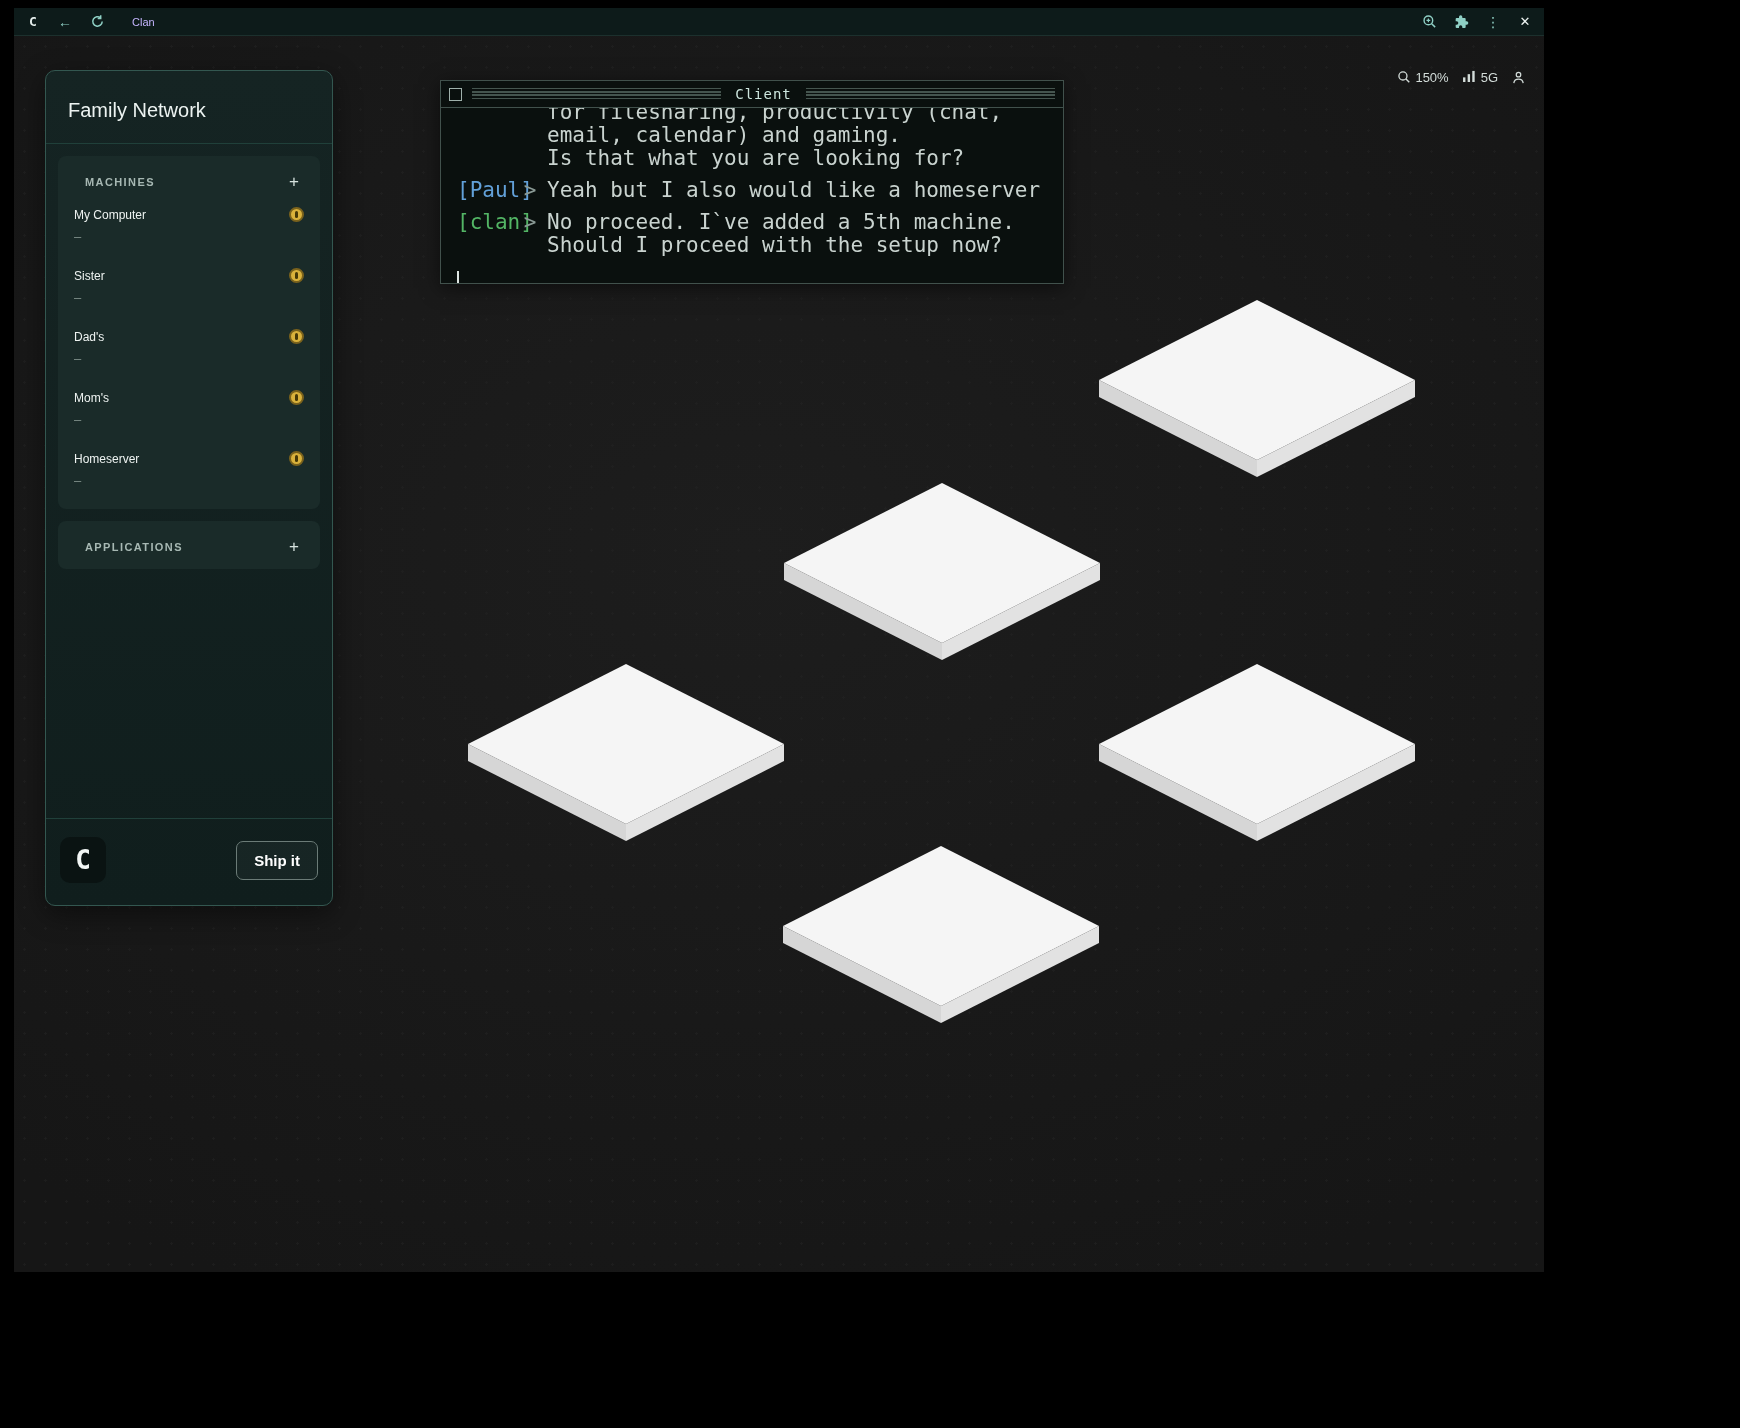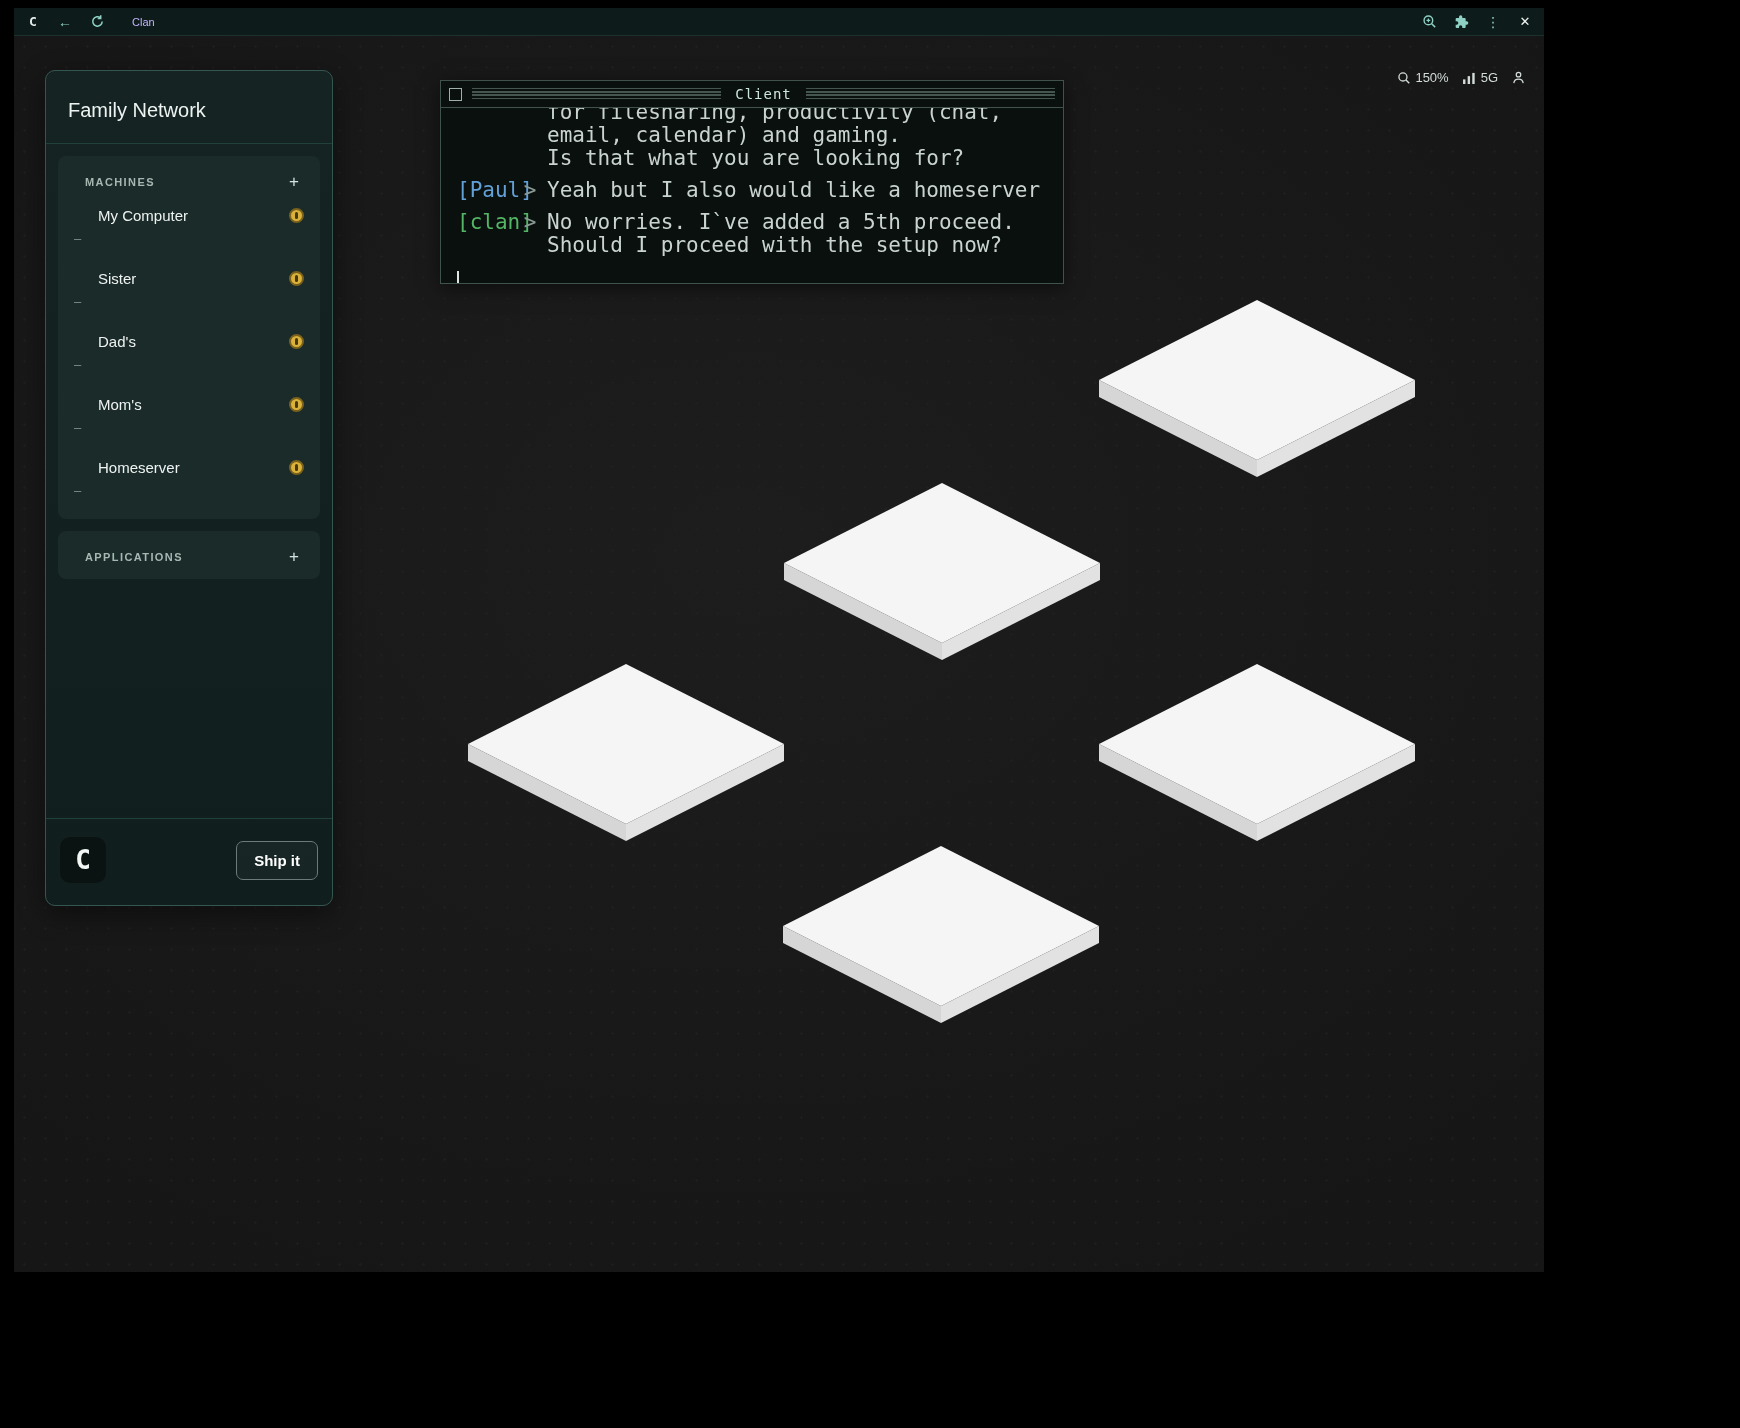--- a/index.html
+++ b/index.html
@@ -38,21 +38,21 @@
     background-size:21px 21px; opacity:.55;
   }
   .tiles-svg { position:absolute; left:0; top:0; z-index:1; }
 
   
   .hud {
     position:absolute; top:34px; right:18px; z-index:5;
     display:flex; align-items:center; gap:13px;
     color:#d3dcd9; font-size:13px;
   }
-  .hud-group { display:flex; align-items:center; gap:4px; color:#d3dcd9; }
+  .hud-group { display:flex; align-items:flex-start; gap:4px; color:#d3dcd9; }
   .hud svg { display:block; }
 
   
   .terminal {
     position:absolute; left:426px; top:44px; width:624px; height:204px; z-index:4;
     background:#0a100e; border:1px solid #41514c;
     display:flex; flex-direction:column;
     font-family:"DejaVu Sans Mono", monospace;
     box-shadow:0 4px 18px rgba(0,0,0,.5);
   }
@@ -90,21 +90,21 @@
     box-shadow:0 8px 28px rgba(0,0,0,.45);
   }
   .sb-title { padding:28px 22px 21px; font-size:20px; color:#ecf3f1; }
   .sb-divider { border-top:1px solid #20403a; }
   .panel { margin:12px 12px 0; background:#1a2b29; border-radius:8px; padding:4px 16px 8px; }
   .panel-head { display:flex; align-items:center; justify-content:space-between; padding:12px 0 4px;margin-left:11px; }
   .panel-label { font-size:11px; letter-spacing:1.4px; color:#a7b8b3; font-weight:700; }
   .panel-add { color:#d6e2de; font-size:17px; width:20px; height:20px; display:grid; place-items:center; cursor:pointer; }
   .machine { padding:11px 0 13px; }
   .machine-row { display:flex; align-items:center; justify-content:space-between; }
-  .machine-name { font-size:15px; color:#eef3f1;margin-left:24px; }
+  .machine-name { font-size:12px; color:#eef3f1; }
   .status-icon {
     width:15px; height:15px; border-radius:50%; flex:none;
     background:#d9b13b; border:2px solid #7a621c;
     display:grid; place-items:center;
   }
   .status-glyph { width:2.5px; height:7px; background:#463807; border-radius:1.5px; }
   .machine-sub { margin-top:7px; font-size:13px; color:#7f8f8a; }
   .apps-empty { padding:18px 0 22px; text-align:center; font-size:13px; color:#b4c0bc; }
   .sb-spacer { flex:1; }
   .sb-footer {
@@ -243,21 +243,21 @@
             <span class="sep">&gt;</span>
             <div class="lines">
               <div>Yeah but I also would like a homeserver</div>
             </div>
           </div>
 
           <div class="msg">
             <span class="speaker clan">[clan]</span>
             <span class="sep">&gt;</span>
             <div class="lines">
-              <div>No worries. I`ve added a 5th proceed.</div>
+              <div>No proceed. I`ve added a 5th machine.</div>
               <div>Should I proceed with the setup now?</div>
             </div>
           </div>
 
           <div class="cursor-row">
             <span class="cursor"></span>
           </div>
 
         </div>
       </div>

